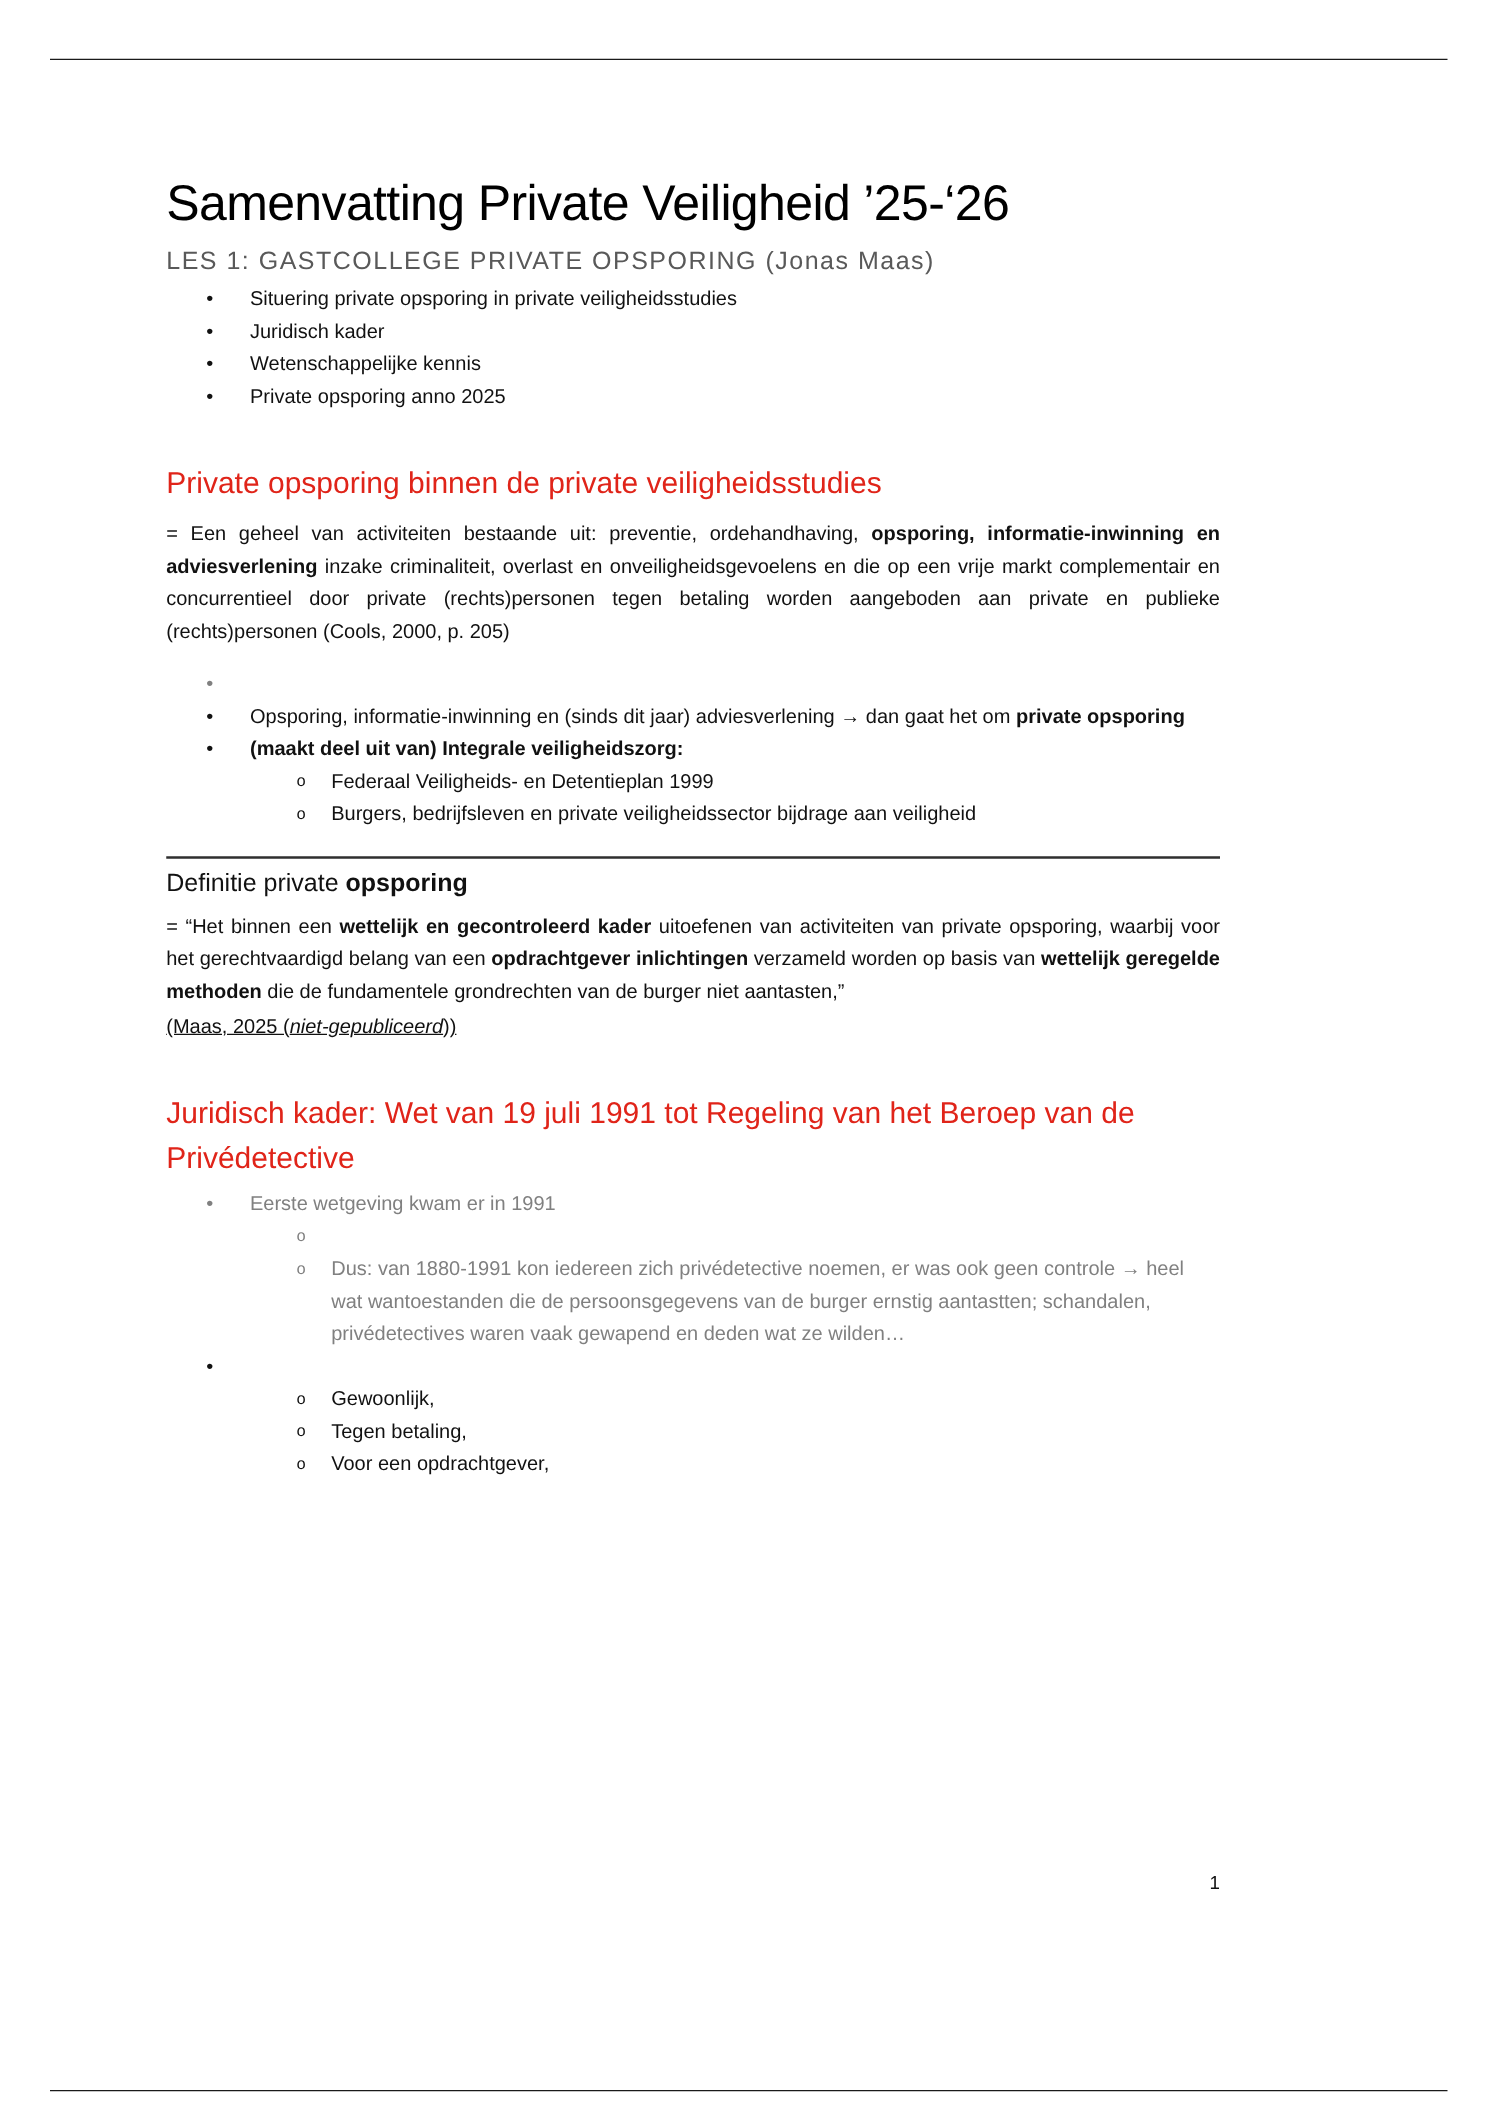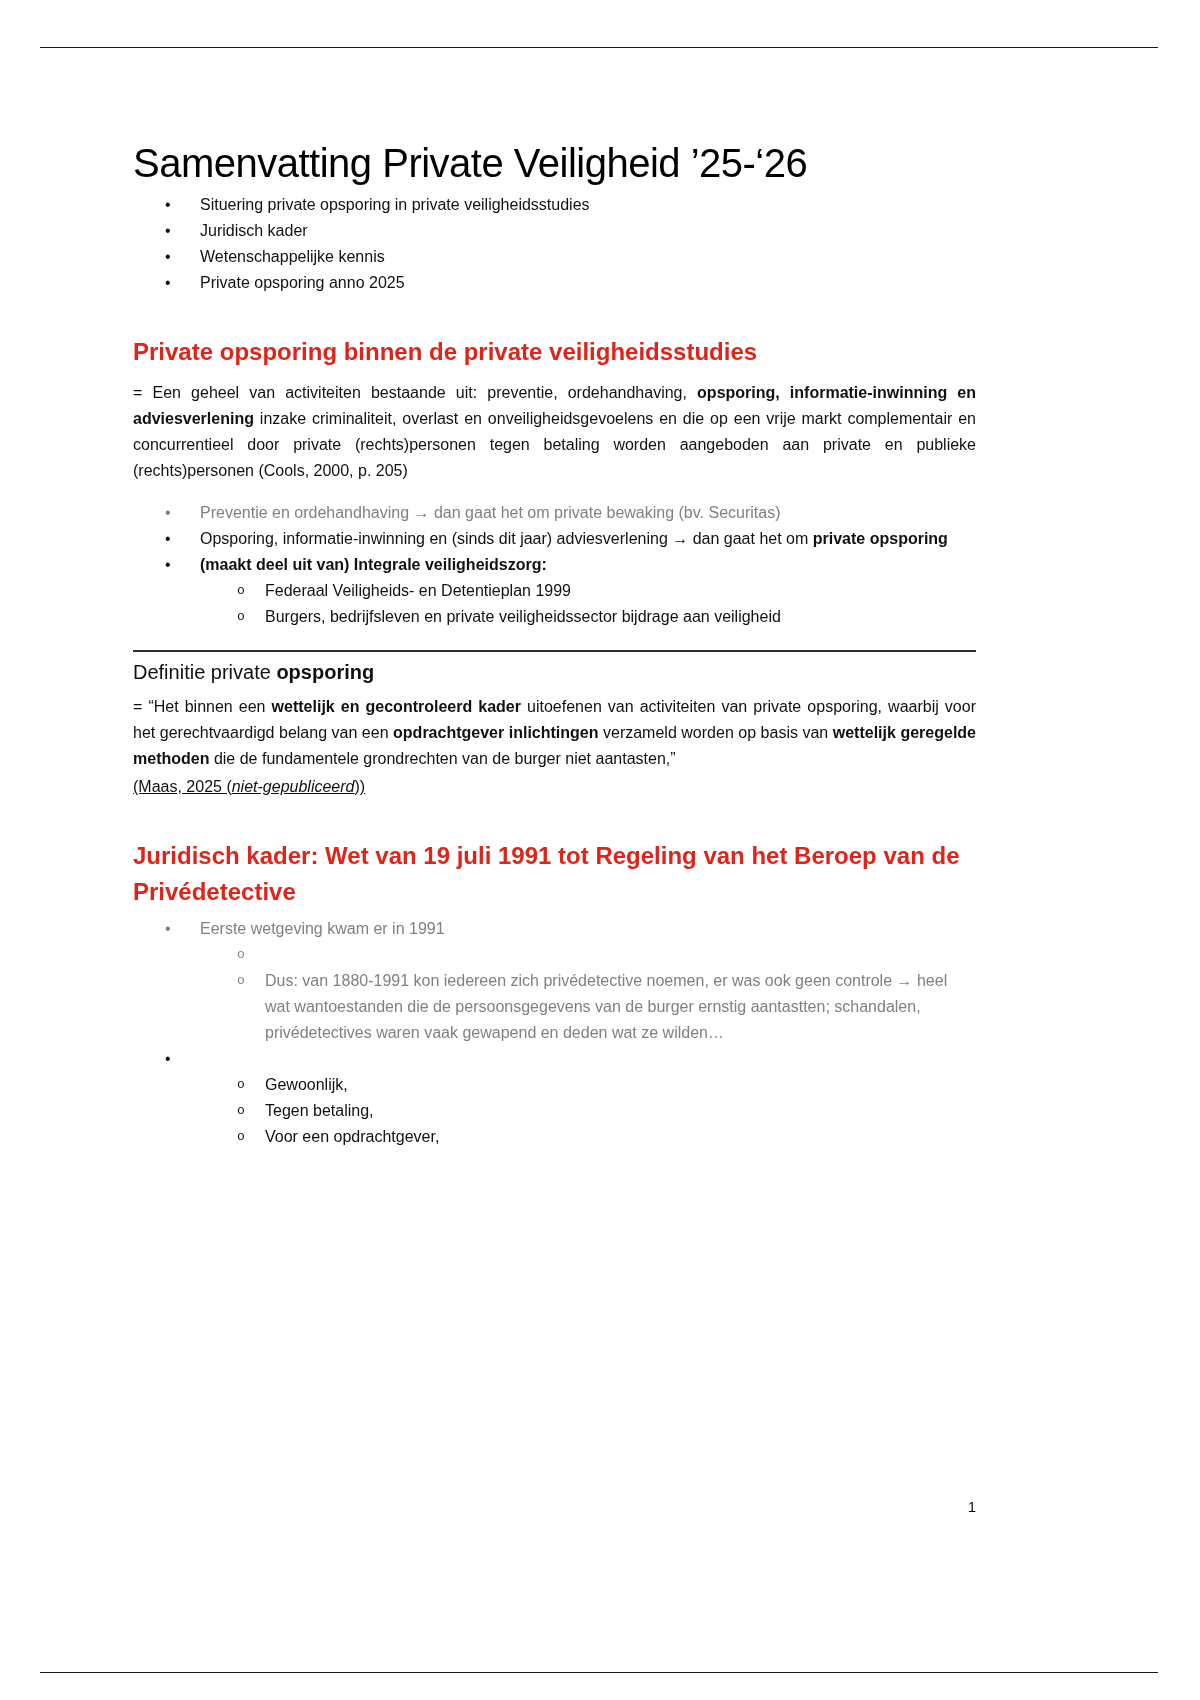--- a/index.html
+++ b/index.html
@@ -63,21 +63,21 @@
   .lvl1 .marker { width: 35px; }
   .lvl2 { padding-left: 104px; }
   .lvl2 .marker {
     width: 28px;
     font-family: "Liberation Mono", monospace;
     font-size: 13px;
   }
   .gray { color: var(--text_gray, #808080); }
   .h-red {
     font-size: 24px;
-    font-weight: 700;
+    font-weight: 400;
     color: var(--accent_red, #e02419);
     margin: 38px 0 0 0;
     line-height: 36px;
   }
   .h2 {
     font-size: 20px;
     font-weight: 400;
     color: #111111;
     border-top: 2px solid var(--rule_dark, #2f2f2f);
     padding-top: 9px;
@@ -104,20 +104,21 @@
   }
 </style>
 </head>
 <body>
 
 <div class="sheet">
   <div class="rule top"></div>
 
   <div class="content">
     <h1 class="title">Samenvatting Private Veiligheid ’25-‘26</h1>
+    <div class="subtitle">LES 1: GASTCOLLEGE PRIVATE OPSPORING (Jonas Maas)</div>
 
     <div class="list">
         <div class="li lvl1">
           <span class="marker">•</span>
           <span class="txt"><span>Situering private opsporing in private veiligheidsstudies</span></span>
         </div>
         <div class="li lvl1">
           <span class="marker">•</span>
           <span class="txt"><span>Juridisch kader</span></span>
         </div>
@@ -130,21 +131,20 @@
           <span class="txt"><span>Private opsporing anno 2025</span></span>
         </div>
       </div>
 
     <h2 class="h-red">Private opsporing binnen de private veiligheidsstudies</h2>
 
     <p class="para justify"><span>= Een geheel van activiteiten bestaande uit: preventie, ordehandhaving, </span><span class="b">opsporing, informatie-inwinning en adviesverlening</span><span> inzake criminaliteit, overlast en onveiligheidsgevoelens en die op een vrije markt complementair en concurrentieel door private (rechts)personen tegen betaling worden aangeboden aan private en publieke (rechts)personen (Cools, 2000, p. 205)</span></p>
     <div class="list gap">
         <div class="li lvl1 gray">
           <span class="marker">•</span>
-          <span class="txt"><span>Preventie en ordehandhaving → dan gaat het om private bewaking (bv. Securitas)</span></span>
         </div>
         <div class="li lvl1">
           <span class="marker">•</span>
           <span class="txt"><span>Opsporing, informatie-inwinning en (sinds dit jaar) adviesverlening → dan gaat het om </span><span class="b">private opsporing</span></span>
         </div>
         <div class="li lvl1">
           <span class="marker">•</span>
           <span class="txt"><span class="b">(maakt deel uit van) Integrale veiligheidszorg:</span></span>
         </div>
         <div class="li lvl2">

